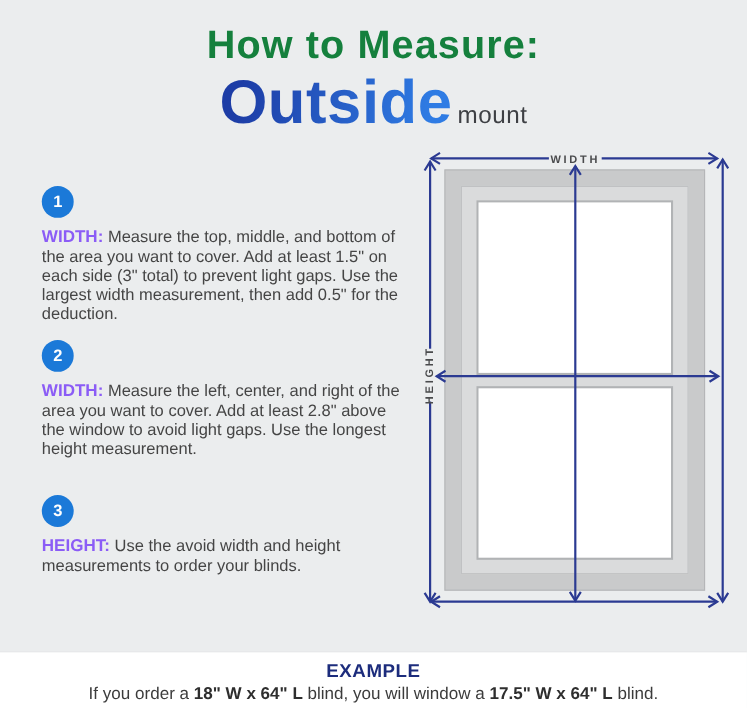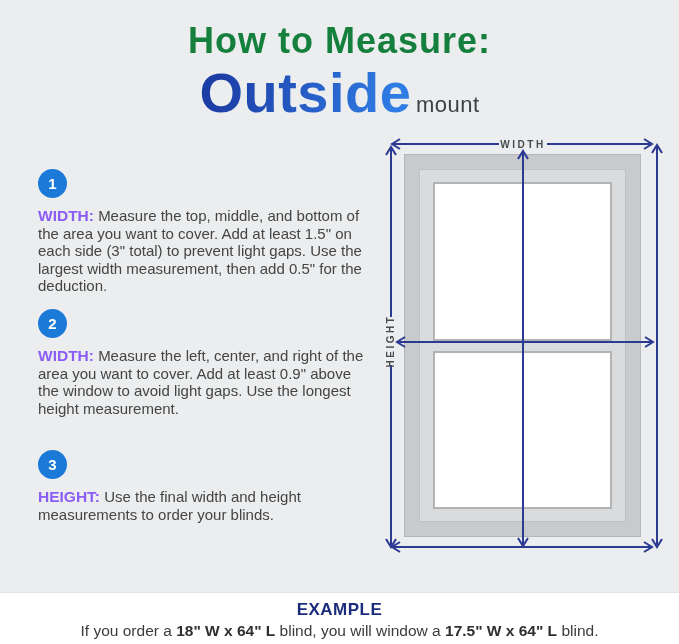--- a/index.html
+++ b/index.html
@@ -109,26 +109,26 @@
     </div>
   </div>
 
   <div class="step step-1">
     <div class="step-badge">1</div>
     <p class="step-text"><b>WIDTH:</b> <span>Measure the top, middle, and bottom of the area you want to cover. Add at least 1.5" on each side (3" total) to prevent light gaps. Use the largest width measurement, then add 0.5" for the deduction.</span></p>
   </div>
 
   <div class="step step-2">
     <div class="step-badge">2</div>
-    <p class="step-text"><b>WIDTH:</b> <span>Measure the left, center, and right of the area you want to cover. Add at least 0.9" above the window to avoid light gaps. Use the longest height measurement.</span></p>
+    <p class="step-text"><b>WIDTH:</b> <span>Measure the left, center, and right of the area you want to cover. Add at least 2.8" above the window to avoid light gaps. Use the longest height measurement.</span></p>
   </div>
 
   <div class="step step-3">
     <div class="step-badge">3</div>
-    <p class="step-text"><b>HEIGHT:</b> <span>Use the final width and height measurements to order your blinds.</span></p>
+    <p class="step-text"><b>HEIGHT:</b> <span>Use the avoid width and height measurements to order your blinds.</span></p>
   </div>
 
   <div class="win-outer">
     <div class="win-inner">
       <div class="win-glass">
         <div class="win-pane"></div>
         <div class="win-pane"></div>
       </div>
     </div>
   </div>

